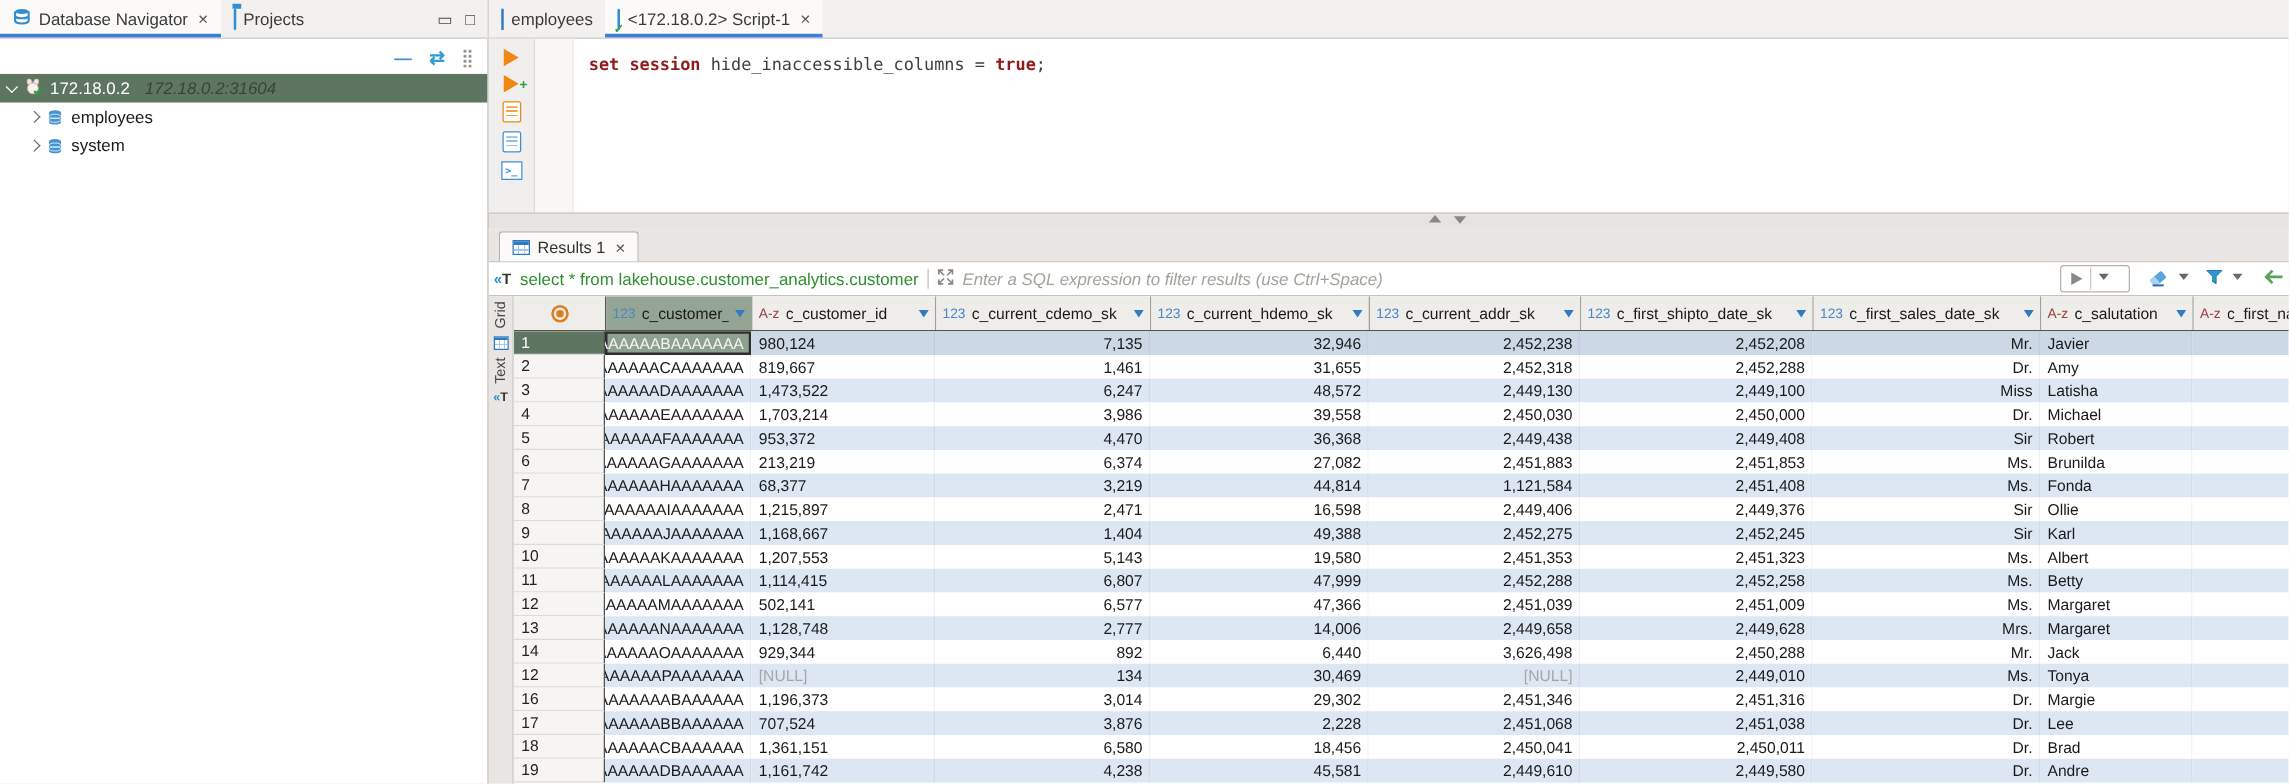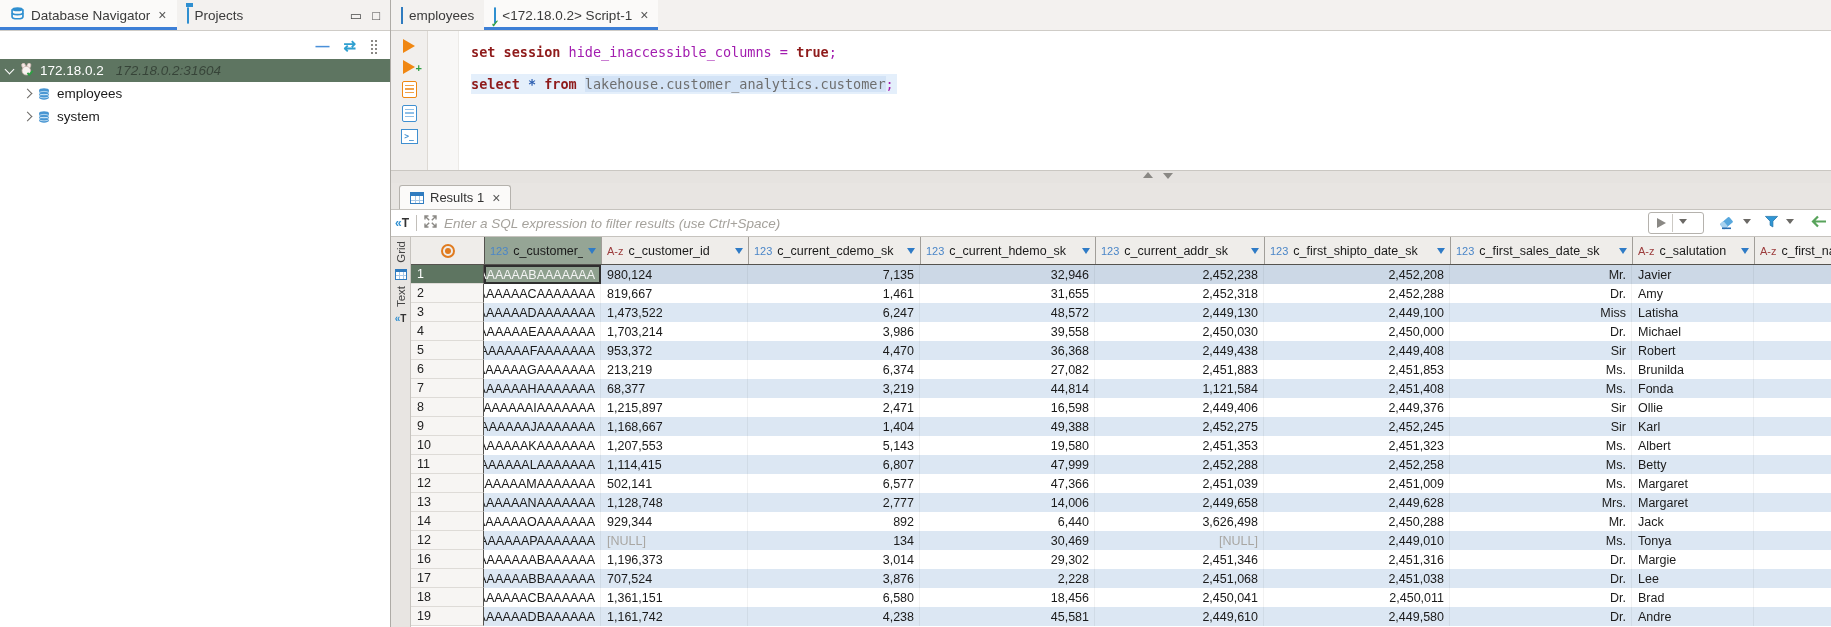--- a/index.html
+++ b/index.html
@@ -51,21 +51,21 @@
   #exec-strip{width:36px;background:#f1efed;border-right:1px solid #ddd9d4;display:flex;flex-direction:column;
       align-items:center;gap:7px;padding-top:8px;flex:none;}
   #ruler{width:30px;background:#f8f7f6;border-right:1px solid #eceae7;flex:none;}
   #code-area{flex:1;padding:6px 0 0 12px;font-family:"DejaVu Sans Mono","Liberation Mono",monospace;
       font-size:13.5px;}
   .code-line{height:32px;line-height:30px;white-space:pre;}
   .stmt-hl{background:#e4effb;padding:2px 3px 2px 0;}
   .tk-keyword{color:#8f1b1b;font-weight:bold;}
   .tk-star{color:#2a5db0;font-weight:bold;}
   .tk-table-ref{color:#6e6e6e;background:#d3e3f6;}
-  .tk-plain{color:#a21caf;}
+  .tk-plain{color:#404040;}
 
   
   .i-play{width:0;height:0;border-left:12px solid #f08712;border-top:7px solid transparent;
       border-bottom:7px solid transparent;display:inline-block;}
   .i-playplus{position:relative;}
   .i-playplus::after{content:"+";position:absolute;right:-7px;bottom:-7px;color:#2f9e44;
       font:bold 11px "Liberation Sans",sans-serif;}
   .i-sdoc,.i-bdoc{width:13px;height:15px;border:1.5px solid #ef8712;border-radius:2px;background:#fff;position:relative;}
   .i-sdoc::before{content:"";position:absolute;left:2px;right:2px;top:3px;height:8px;
       background:repeating-linear-gradient(#f2a24a 0 1.2px,transparent 1.2px 3.4px);}
@@ -240,21 +240,20 @@
       <div id="exec-strip">
         <span class="i-play"></span>
         <span class="i-play i-playplus"></span>
         <span class="i-sdoc"></span>
         <span class="i-bdoc"></span>
         <span class="i-console">&gt;_</span>
       </div>
       <div id="ruler"></div>
       <div id="code-area">
           <div class="code-line"><span class="tk-keyword">set session</span><span class="tk-plain"> hide_inaccessible_columns </span><span class="tk-plain">= </span><span class="tk-keyword">true</span><span class="tk-plain">;</span></div>
-          <div class="code-line"><span class="stmt-hl"><span class="tk-keyword">select</span><span class="tk-plain"> </span><span class="tk-star">*</span><span class="tk-plain"> </span><span class="tk-keyword">from</span><span class="tk-plain"> </span><span class="tk-table-ref">lakehouse.customer_analytics.customer</span><span class="tk-plain">;</span></span></div>
         </div>
     </div>
   </section>
 
   <div id="sash">
     <span class="sash-arrows">
       <span class="tri-up"></span>
       <span class="tri-dn"></span>
     </span>
   </div>
@@ -263,20 +262,21 @@
     <div id="results-tabbar">
       <span class="rtab">
         <span class="i-table"></span>
         <span>Results 1</span>
         <span class="tab-close">×</span>
       </span>
     </div>
 
     <div id="filterbar">
       <span class="i-ctext">«<b>T</b></span>
+      <span id="filter-sql">select * from lakehouse.customer_analytics.customer</span>
       <span class="vline" style="height:16px"></span>
       <span>
         <svg width="13" height="13" viewBox="0 0 13 13" stroke="#8a8884" stroke-width="1.4" fill="none">
             <path d="M8.5 1H12v3.5M4.5 12H1V8.5M12 1L7.8 5.2M1 12l4.2-4.2M1 4.5V1h3.5M12 8.5V12H8.5M1 1l4.2 4.2M12 12L7.8 7.8"></path>
           </svg>
       </span>
       <span id="filter-placeholder">Enter a SQL expression to filter results (use Ctrl+Space)</span>
       <span class="apply-combo">
         <span class="i-applyplay"></span>
         <span class="divider"></span>

